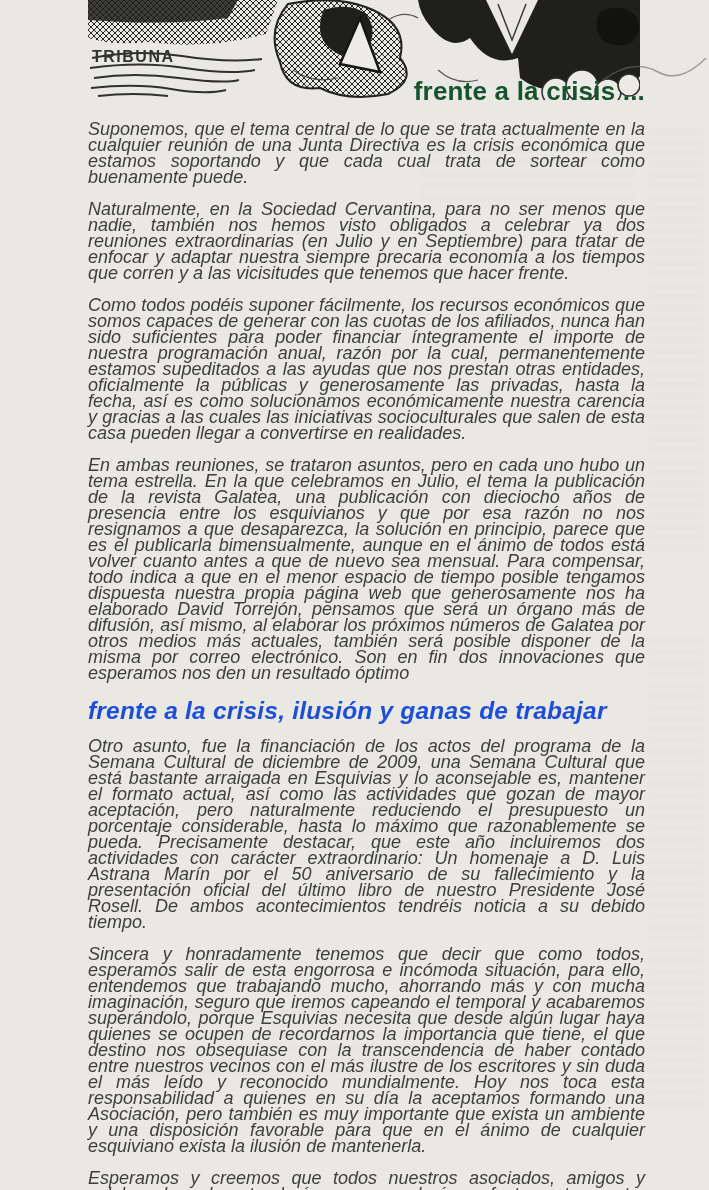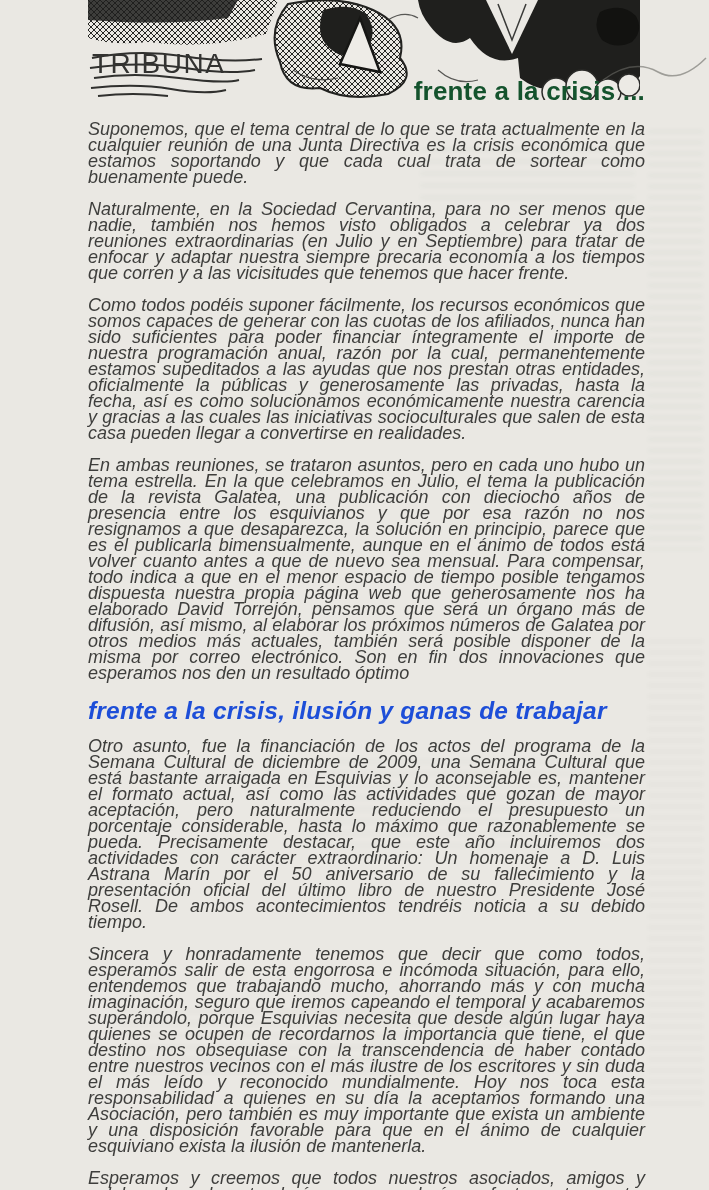--- a/index.html
+++ b/index.html
@@ -9,21 +9,21 @@
     margin:0 auto;
     background:var(--paper,#eae8e3);
     overflow:hidden;
     font-family:"Liberation Sans", sans-serif;
   }
   
   .engraving{position:absolute;left:88px;top:0;width:552px;height:100px;}
   .scan-curl{position:absolute;left:598px;top:48px;width:111px;height:45px;}
   .kicker{
     position:absolute;left:92px;top:48px;z-index:3;
-    font-size:28px;font-weight:normal;letter-spacing:1.5px;
+    font-size:16px;font-weight:bold;letter-spacing:1.5px;
     color:#333331;
   }
   .headline{
     position:absolute;right:64px;top:76px;z-index:3;
     font-size:26px;font-weight:bold;color:#14532d;
     letter-spacing:0.2px;
   }
   
   .content{
     position:absolute;left:88px;top:121px;width:557px;z-index:2;

